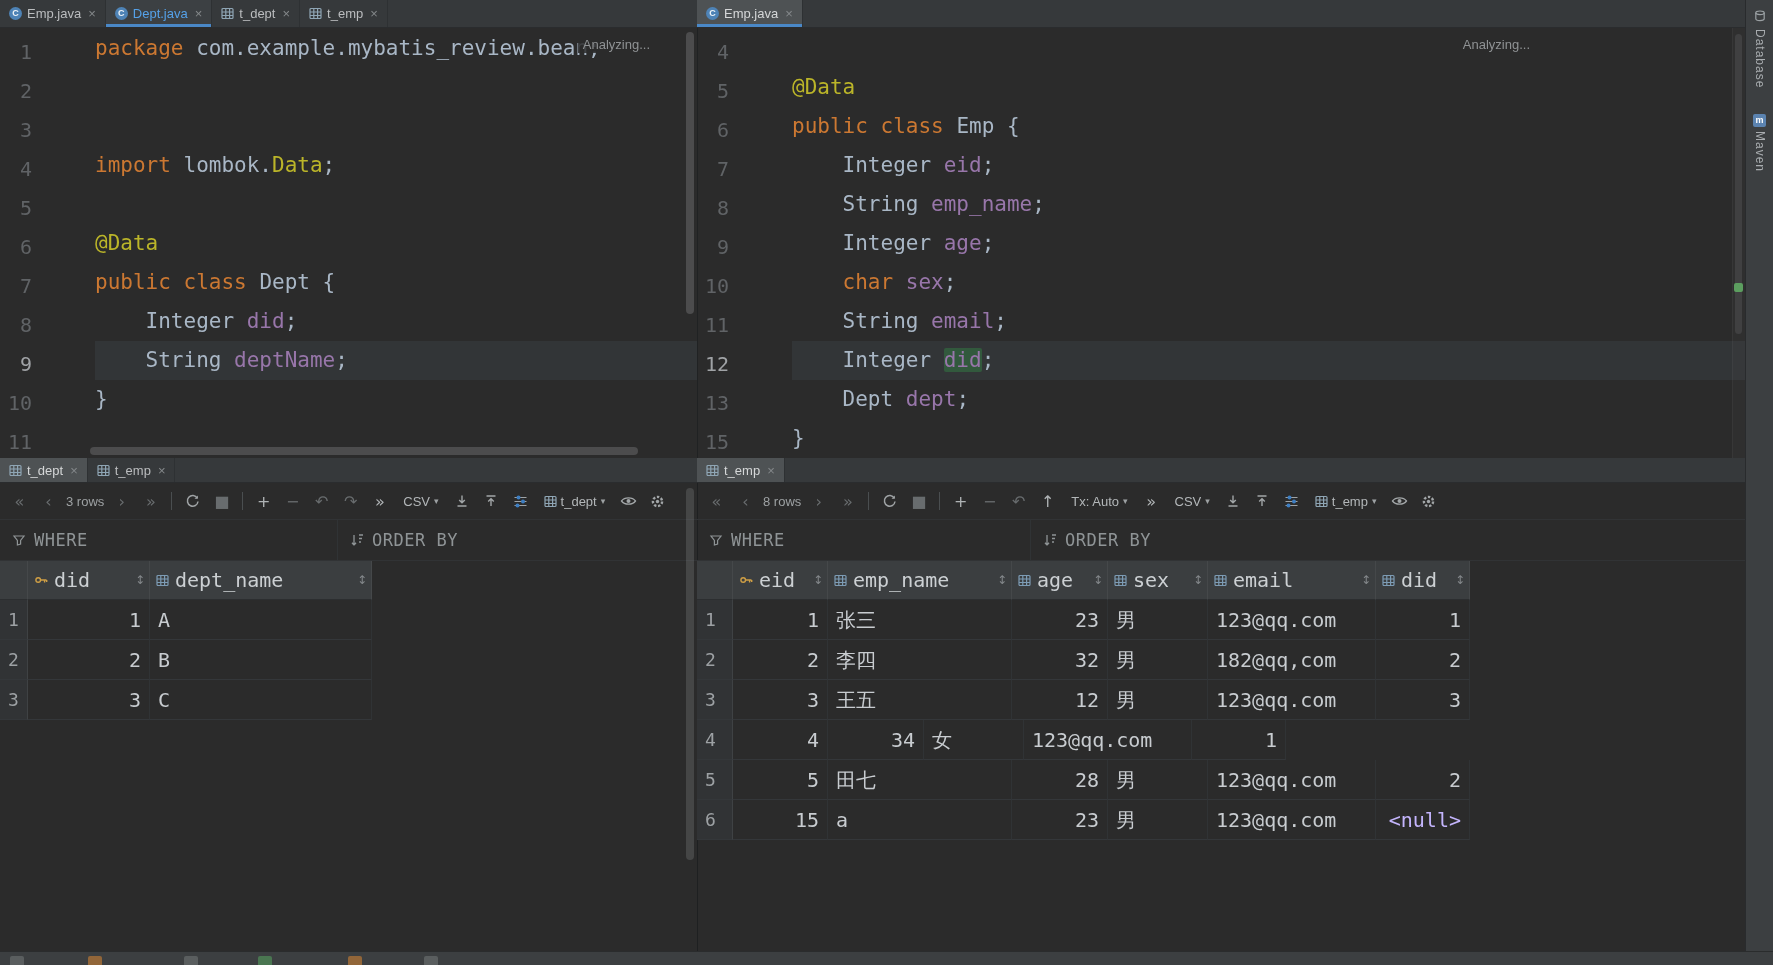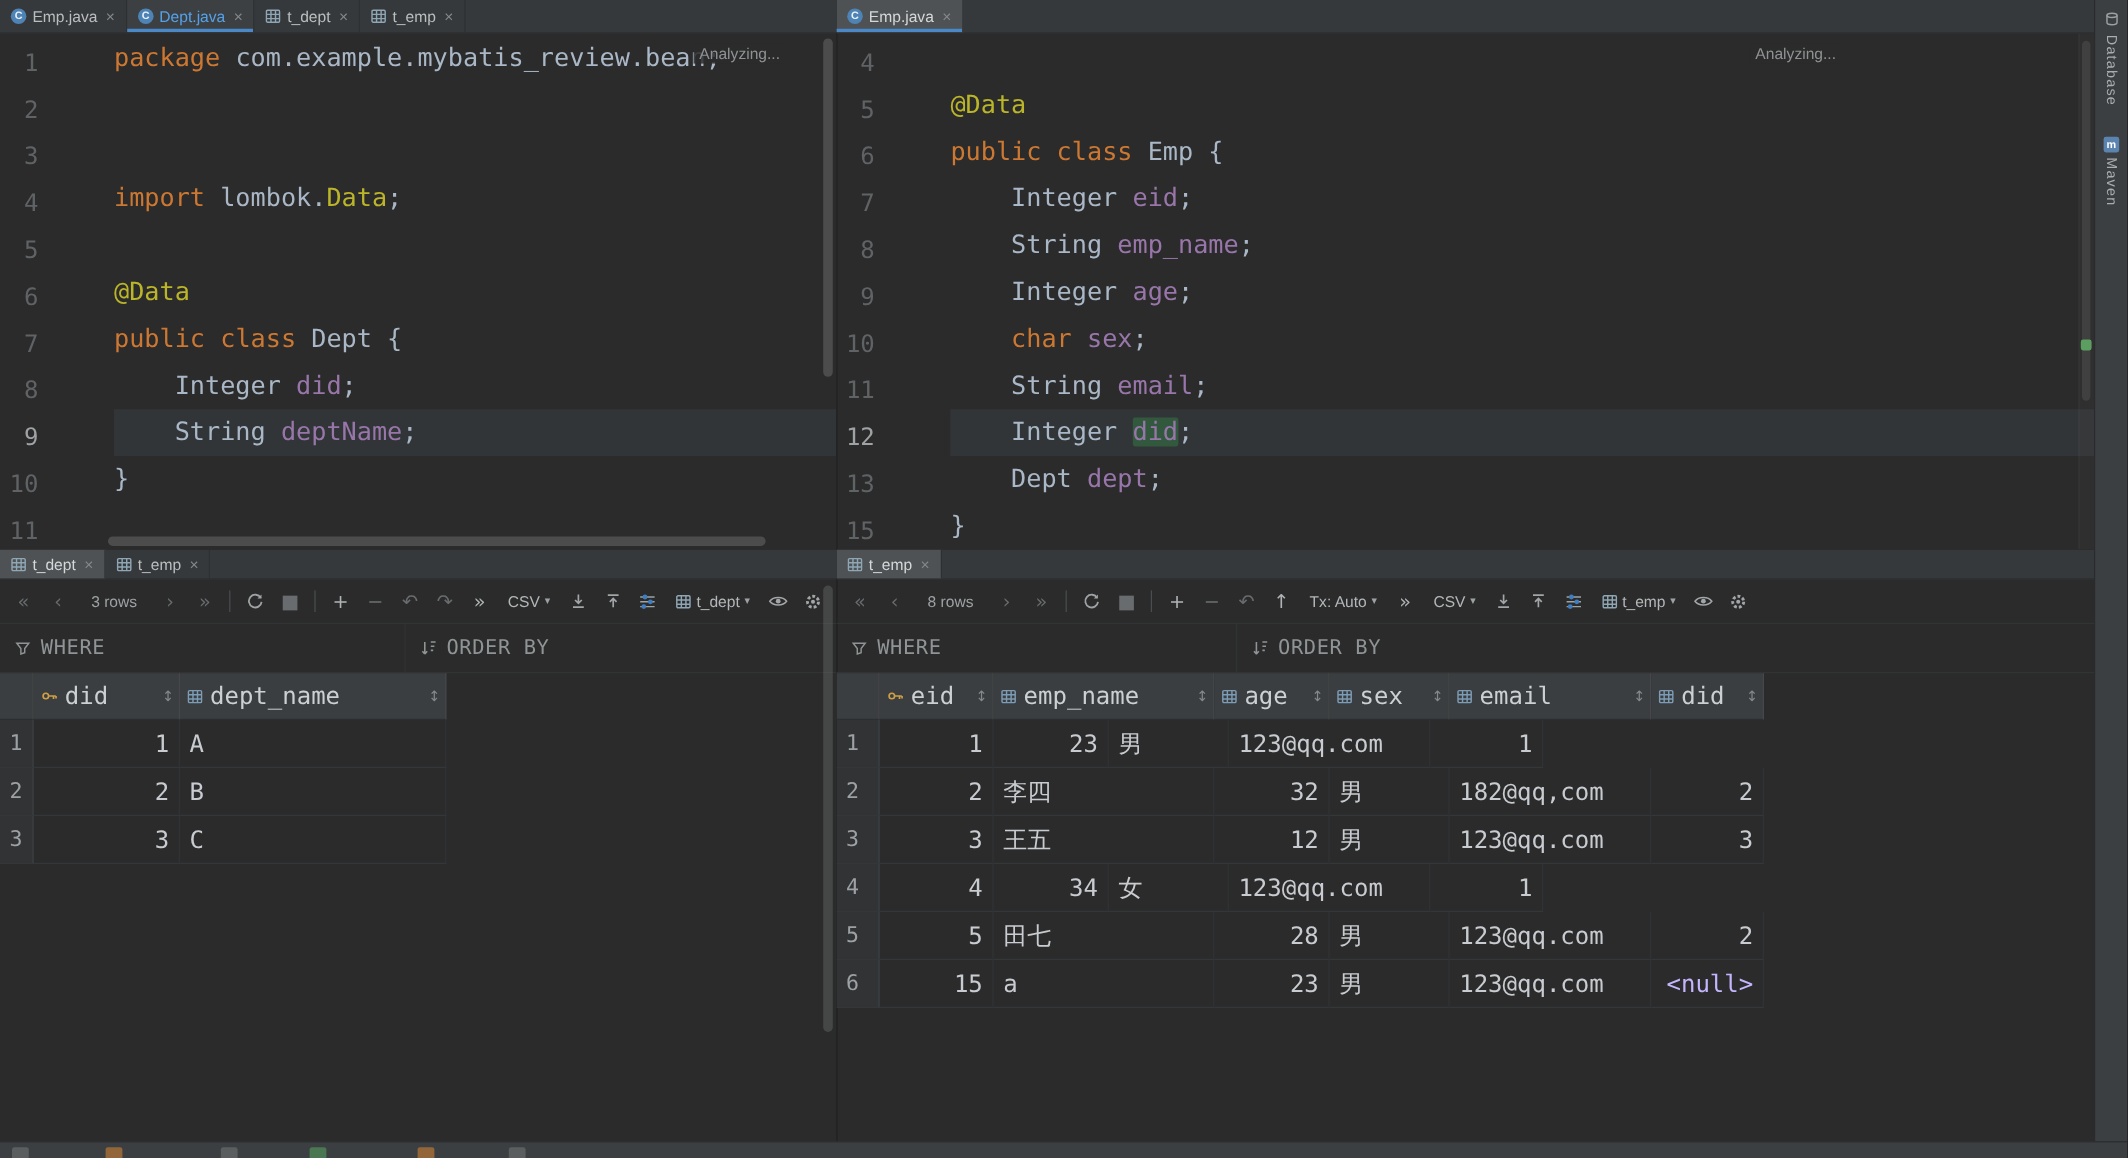--- a/index.html
+++ b/index.html
@@ -48,21 +48,21 @@
 .vthumb2{position:absolute;right:3px;top:6px;width:7px;height:300px;border-radius:4px;background:rgba(160,163,165,.15)}
 .emark{position:absolute;right:2px;top:255px;width:9px;height:9px;background:#5c9e5f;border-radius:2px}
 
 
 .grid-pane{display:flex;flex-direction:column}
 .toolbar{height:37px;flex:0 0 37px;display:flex;align-items:center;padding:0 6px;gap:2px;color:#afb3b5;border-bottom:1px solid #313335}
 .tbi{width:27px;text-align:center;font-size:16px;line-height:27px;display:inline-block;font-family:"DejaVu Sans",sans-serif}
 .tbi.dim{color:#686c6e}
 .svgi{display:inline-flex;align-items:center;justify-content:center}
 .tb-sep{width:1px;height:18px;background:#4a4e50;margin:0 5px}
-.tb-label{font-size:13px;color:#9da1a3;margin:0 12px;white-space:nowrap}
+.tb-label{font-size:13px;color:#9da1a3;margin:0 2px;white-space:nowrap}
 .tb-dd{display:inline-flex;align-items:center;font-size:13px;color:#b3b7b9;margin:0 8px;gap:4px;white-space:nowrap}
 .tb-caret{font-size:9px;color:#9da1a3;font-family:"DejaVu Sans",sans-serif}
 .filterbar{height:41px;flex:0 0 41px;display:flex;align-items:center;border-bottom:1px solid #313335;color:#8f9496;
   font-family:"DejaVu Sans Mono",monospace;font-size:17px;letter-spacing:.5px}
 .fhalf{display:flex;align-items:center;gap:8px;padding-left:12px;height:100%}
 .f-ic{display:inline-flex}
 .pane-lb .fwhere{width:337px}
 .pane-rb .fwhere{width:333px}
 .forder{flex:1;border-left:1px solid #303335}
 .ghead{display:flex;height:39px;flex:0 0 39px;font-family:"DejaVu Sans Mono",monospace;font-size:20px;color:#ccd0d3}
@@ -541,20 +541,21 @@
                 </svg>
               </span>
               <span class="gh-nm">did</span>
               <span class="gh-sort">↕</span>
             </div>
           </div>
         <div class="gbody" id="gb-rb">
             <div class="grow">
               <div class="gc rown" style="width: 36px;">1</div>
               <div class="gc al-right" style="width: 95px;">1</div>
+              <div class="gc al-left" style="width: 184px;">张三</div>
               <div class="gc al-right" style="width: 96px;">23</div>
               <div class="gc al-left" style="width: 100px;">男</div>
               <div class="gc al-left" style="width: 168px;">123@qq.com</div>
               <div class="gc al-right" style="width: 94px;">1</div>
             </div>
             <div class="grow">
               <div class="gc rown" style="width: 36px;">2</div>
               <div class="gc al-right" style="width: 95px;">2</div>
               <div class="gc al-left" style="width: 184px;">李四</div>
               <div class="gc al-right" style="width: 96px;">32</div>

